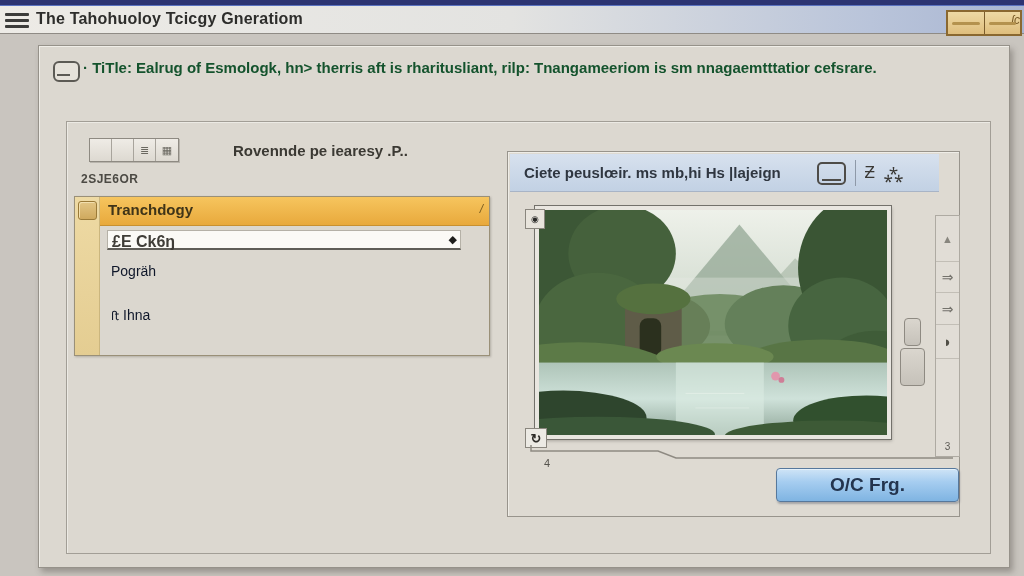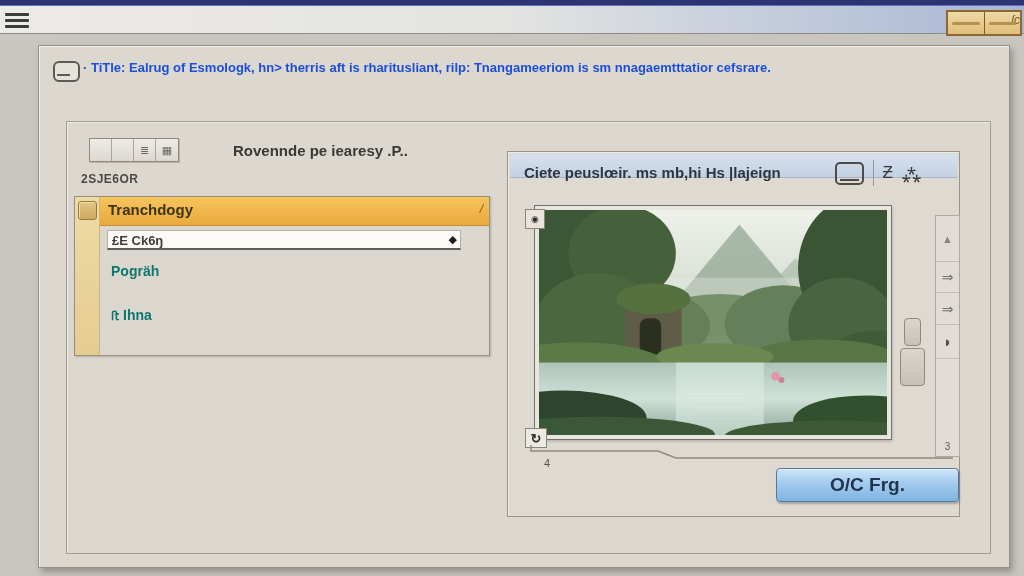--- a/index.html
+++ b/index.html
@@ -22,21 +22,21 @@
   .cc-seg:last-child { border-right:none; }
   .cc-seg::after { content:""; position:absolute; left:4px; right:4px; top:10px; height:3px; background:#b4924e; border-radius:2px; }
   .cc-script { position:absolute; right:0; top:1px; font-size:12px; font-style:italic; color:#7a5c28; }
 
   
   .dialog { position:absolute; left:38px; top:45px; width:972px; height:523px; background:#dcd8d0;
     border:1px solid #96928a; box-shadow:3px 4px 6px rgba(60,55,50,.35), inset 1px 1px 0 #f0eee8; }
 
   .info-icon { position:absolute; left:14px; top:15px; width:27px; height:21px; border:2px solid #5c5a54; border-radius:6px; background:#e6e2da; }
   .ii-inner { position:absolute; left:2px; bottom:1px; width:13px; height:5px; border-top:2px solid #5c5a54; }
-  .info-text { position:absolute; left:44px; top:11px; width:900px; font-size:13px; font-weight:600; color:#1d4ed8; line-height:21px; }
+  .info-text { position:absolute; left:44px; top:11px; width:900px; font-size:15px; font-weight:600; color:#14532d; line-height:21px; }
   .il2 { margin-left:-10px; }
 
   .content { position:absolute; left:27px; top:75px; width:925px; height:433px; border:1px solid #a29e96; box-shadow:inset 1px 1px 0 #eceae4; }
 
   
   .btn-group { position:absolute; left:22px; top:16px; height:24px; display:flex; border:1px solid #8e8a82; background:#e6e2da; box-shadow:1px 1px 0 #b8b4ac; }
   .bg-btn { width:22px; height:100%; border:none; border-right:1px solid #a8a49c; background:linear-gradient(#efece6,#ddd9d1);
     font-size:11px; color:#6a6860; display:flex; align-items:center; justify-content:center; cursor:pointer; font-family:inherit; }
   .bg-btn:last-child { border-right:none; }
   .toolbar-label { position:absolute; left:118px; top:20px; font-size:15px; font-weight:600; color:#3b3933;margin-left:48px; }
@@ -47,31 +47,31 @@
   .list-stripe { position:absolute; left:0; top:0; width:25px; height:100%;
     background:linear-gradient(180deg,#eedaa4,#e4cd92); border-right:1px solid #cbb67e; }
   .list-header { position:absolute; left:25px; top:0; right:0; height:29px;
     background:linear-gradient(180deg,#f6c55e,#e8a93c); border-bottom:1px solid #c89030; cursor:pointer; }
   .lh-icon { position:absolute; left:-22px; top:4px; width:19px; height:19px;
     background:linear-gradient(#e2c584,#cfa95e); border:1px solid #9a7a38; border-radius:3px; box-shadow:inset 1px 1px 0 #f2dfae; }
   .lh-text { position:absolute; left:8px; top:4px; font-size:15px; font-weight:700; color:#3f3418; }
   .lh-mark { position:absolute; right:6px; top:5px; font-size:12px; font-style:italic; color:#7a5c20; }
   .list-input { position:absolute; left:32px; top:33px; width:354px; height:20px; background:#fbfaf6;
     border:1px solid #b5b1a7; border-bottom:2px solid #5f5d57; cursor:text; }
-  .li-text { position:absolute; left:4px; top:2px; font-size:13px; font-weight:600; color:#3f3d37; }
+  .li-text { position:absolute; left:4px; top:2px; font-size:16px; font-weight:600; color:#3f3d37; }
   .li-icon { position:absolute; right:3px; top:2px; font-size:11px; color:#1e1e1c; }
-  .list-item { position:absolute; left:36px; font-size:14px; font-weight:700; color:#0f766e; cursor:pointer; }
+  .list-item { position:absolute; left:36px; font-size:14px; font-weight:400; color:#0f172a; cursor:pointer; }
   .li-1 { top:66px; }
   .li-2 { top:110px; }
   .li-prefix { font-size:12px; margin-right:4px; }
 
   
   .right-box { position:absolute; left:440px; top:29px; width:453px; height:366px; background:#dedad2;
     border:1px solid #98948c; box-shadow:inset 1px 1px 0 #efede7; }
-  .rp-header { position:absolute; left:2px; top:2px; right:2px; height:24px;
+  .rp-header { position:absolute; left:2px; top:2px; right:20px; height:38px;
     background:linear-gradient(180deg,#d7e1ee,#c2d1e4); border-bottom:1px solid #a8b4c6; }
   .rp-title { position:absolute; left:14px; top:10px; font-size:15px; font-weight:600; color:#2f3640; }
   .rp-icons { position:absolute; right:36px; top:5px; height:28px; display:flex; align-items:center; gap:9px; }
   .rpi-window { width:29px; height:23px; border:2px solid #4e4c48; border-radius:5px; position:relative; cursor:pointer; }
   .rpi-window i { position:absolute; left:3px; right:3px; bottom:2px; height:0; border-top:2px solid #4e4c48; }
   .rpi-div { width:1px; height:26px; background:#8e99a8; }
   .rpi { font-size:17px; font-style:normal; color:#3a3834; cursor:pointer; }
 
   .preview-frame { position:absolute; left:27px; top:54px; width:356px; height:233px; background:#fff;
     border:4px solid #e9e6e0; outline:1px solid #73716b; box-shadow:1px 2px 3px rgba(70,65,60,.35); }
@@ -112,20 +112,21 @@
 <div class="screen">
 
   <div class="top-strip"></div>
 
   <div class="titlebar">
     <div class="menu-icon">
         <span></span>
         <span></span>
         <span></span>
       </div>
+    <div class="title">The Tahohuoloy Tcicgy Gneratiom</div>
     <div class="corner-ctrl">
       <div class="cc-seg"></div>
       <div class="cc-seg">
         <span class="cc-script">ſc</span>
       </div>
     </div>
   </div>
 
   <div class="dialog">
 

